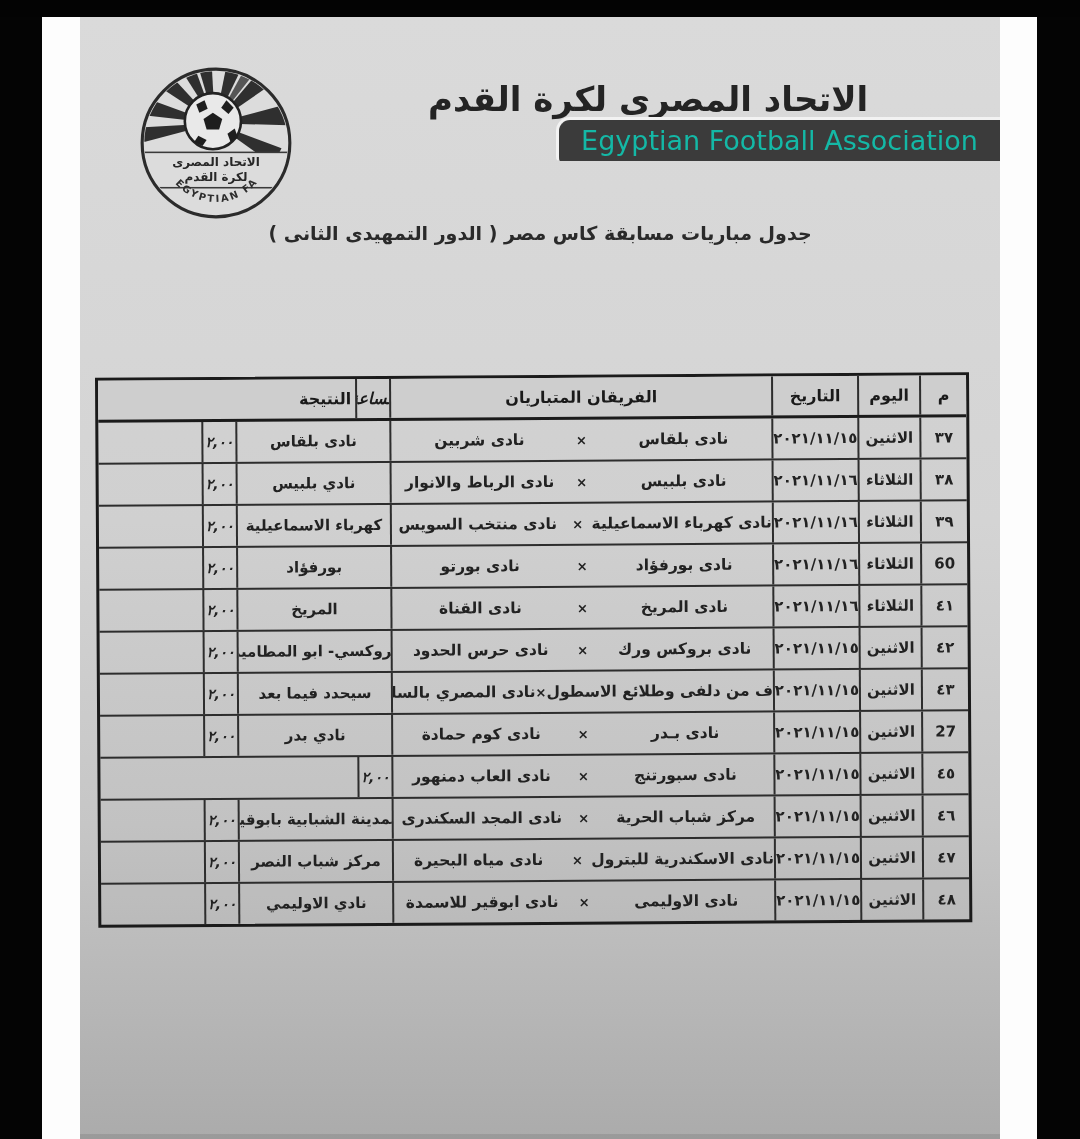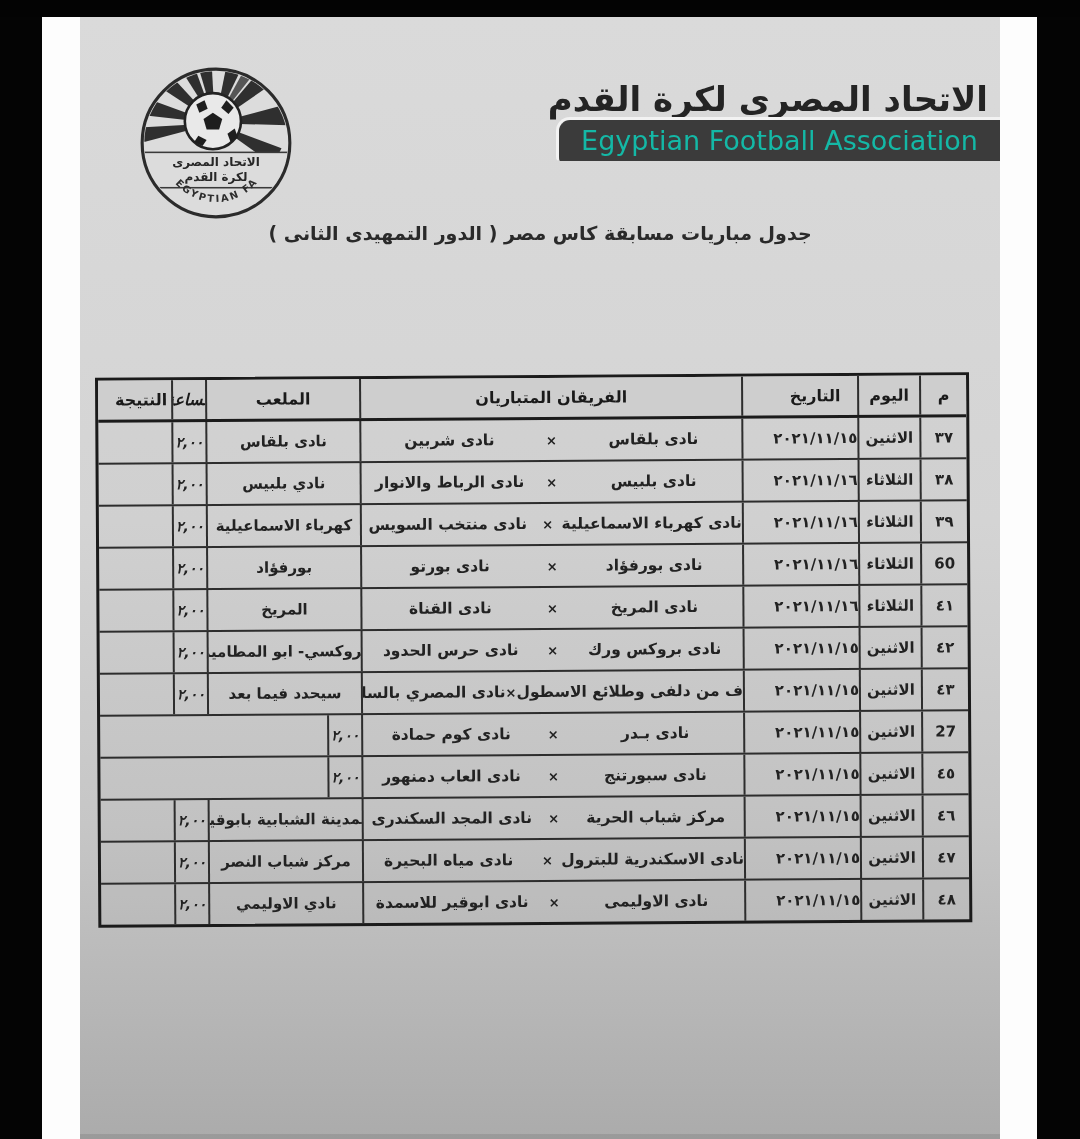--- a/index.html
+++ b/index.html
@@ -18,21 +18,21 @@
     position:absolute;left:80px;top:17px;width:920px;height:1122px;
     background:linear-gradient(180deg,#dadada 0%,#d4d4d4 45%,#c6c6c6 72%,#ababab 100%);
     color:#1d1d1d;
   }
   .paper::after{content:"";position:absolute;left:0;right:0;bottom:0;height:5px;background:#8f8f8f;opacity:.6;}
 
   
   .logo{position:absolute;left:58px;top:48px;width:156px;height:156px;}
   .ar-title{
     position:absolute;top:62px;right:12px;width:560px;
-    direction:rtl;text-align:right;
+    direction:rtl;text-align:left;
     font-size:34px;font-weight:bold;color:#242424;
     letter-spacing:0px;
   }
   .en-banner{
     position:absolute;top:100px;right:0px;width:444px;height:44px;
     background:#3b3b3b;
     border-radius:14px 0 0 4px;
     border-top:3px solid #f2f2f2;border-left:3px solid #f2f2f2;
     box-sizing:border-box;
     display:flex;align-items:center;justify-content:center;
@@ -65,21 +65,21 @@
   .t-row + .t-row:not(.header){border-top:2px solid #2d2d2d;}
   .cell{
     display:flex;align-items:center;justify-content:center;
     box-sizing:border-box;
     font-weight:bold;font-size:16px;color:#222;
     overflow:hidden;white-space:nowrap;
   }
   .cell + .cell{border-inline-start:2px solid #2d2d2d;}
   .col-no{width:45px;font-size:15px;}
   .col-day{width:62px;font-size:15px;}
-  .col-date{width:86px;font-size:15px;margin-left:30px;}
+  .col-date{width:86px;font-size:15px;}
   .col-teams{width:382px;}
   .col-venue{width:154px;font-size:15px;}
   .col-time{width:34px;font-size:14px;font-style:italic;}
   .col-result{width:62px;}
   .t-row.header .cell{font-size:16px;color:#1a1a1a;}
   .teams-wrap{display:flex;width:100%;align-items:center;}
   .teams-wrap .team{flex:1;text-align:center;font-weight:bold;font-size:15.5px;white-space:nowrap;}
   .teams-wrap .vs{width:28px;text-align:center;font-size:13px;font-weight:bold;}
 
   .logo text{font-family:"DejaVu Sans",sans-serif;}
@@ -139,21 +139,20 @@
   </div>
 
   <div class="doc-title">جدول مباريات مسابقة كاس مصر ( الدور التمهيدى الثانى )</div>
 
   <div class="match-table">
     <div class="t-row header">
       <div class="cell col-no">م</div>
       <div class="cell col-day">اليوم</div>
       <div class="cell col-date">التاريخ</div>
       <div class="cell col-teams">الفريقان المتباريان</div>
-      <div class="cell col-venue">الملعب</div>
       <div class="cell col-time">الساعة</div>
       <div class="cell col-result">النتيجة</div>
     </div>
     <div>
   <div class="t-row">
     <div class="cell col-no">٣٧</div>
     <div class="cell col-day">الاثنين</div>
     <div class="cell col-date">٢٠٢١/١١/١٥</div>
     <div class="cell col-teams">
       <div class="teams-wrap">
@@ -267,20 +266,21 @@
     <div class="cell col-no">27</div>
     <div class="cell col-day">الاثنين</div>
     <div class="cell col-date">٢٠٢١/١١/١٥</div>
     <div class="cell col-teams">
       <div class="teams-wrap">
         <span class="team">نادى بـدر</span>
         <span class="vs">×</span>
         <span class="team">نادى كوم حمادة</span>
       </div>
     </div>
+    <div class="cell col-venue">نادي بدر</div>
     <div class="cell col-time">٢,٠٠</div>
     <div class="cell col-result"></div>
   </div>
 
   <div class="t-row">
     <div class="cell col-no">٤٥</div>
     <div class="cell col-day">الاثنين</div>
     <div class="cell col-date">٢٠٢١/١١/١٥</div>
     <div class="cell col-teams">
       <div class="teams-wrap">

